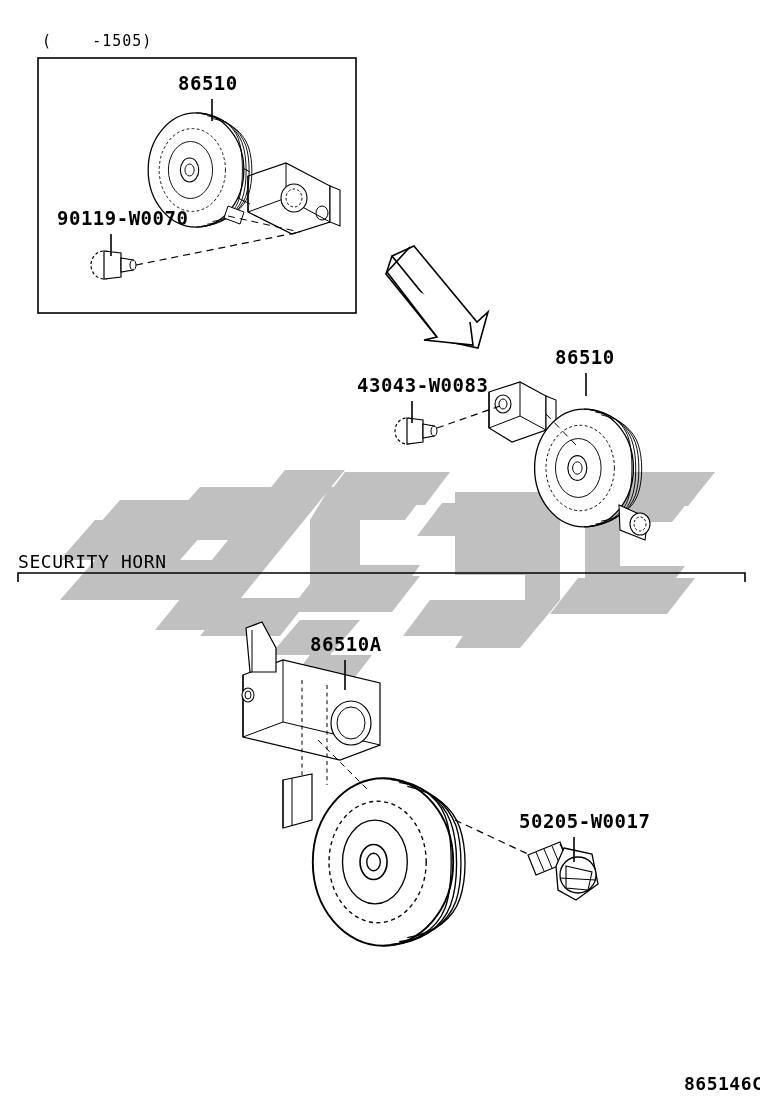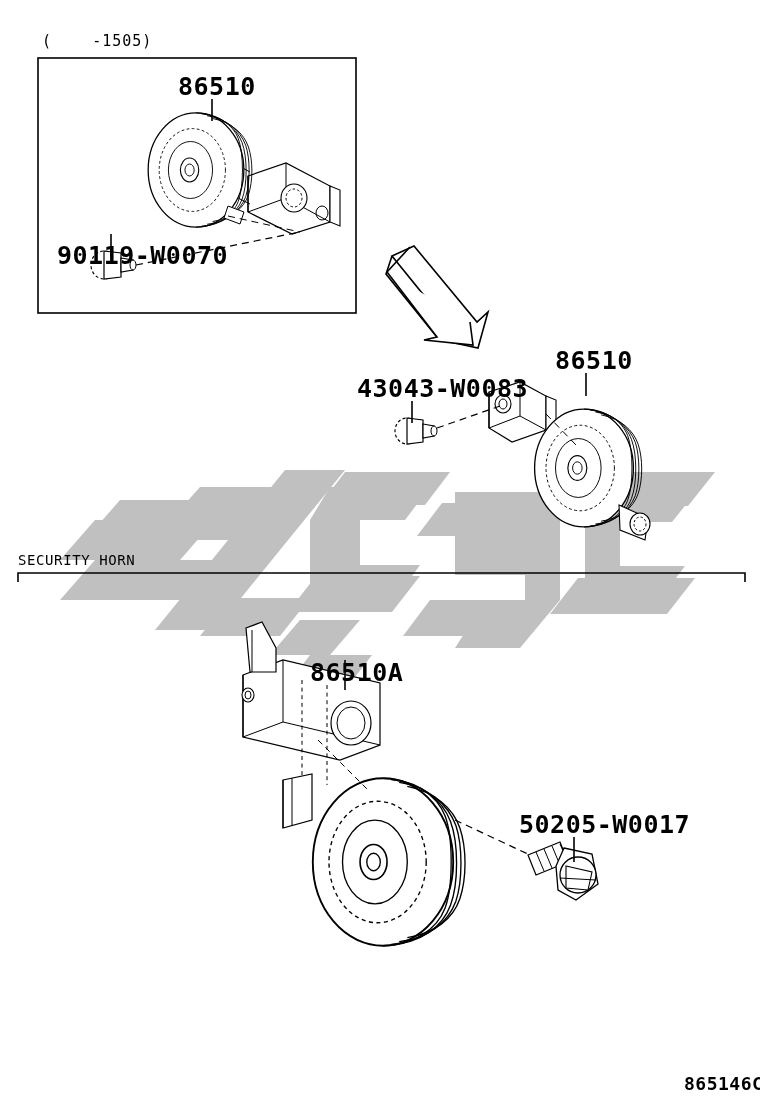--- a/index.html
+++ b/index.html
@@ -33,24 +33,24 @@
   }
   .lbl {
     position: absolute;
     font-family: "DejaVu Sans Mono", "Liberation Mono", monospace;
     font-weight: 700;
     color: #000000;
     white-space: pre;
     letter-spacing: 0.5px;
     line-height: 1;
   }
-  .lbl-part { font-size: 25px; }
+  .lbl-part { font-size: 19px; }
   .lbl-note { font-size: 15px; font-weight: 400; letter-spacing: 1px; }
   .lbl-section {
-    font-size: 14px;
+    font-size: 18px;
     font-weight: 400;
     letter-spacing: 0.6px;
   }
   .lbl-code {
     font-size: 18px;
     font-weight: 700;
     letter-spacing: 0.5px;
   }
 </style>
 </head>
@@ -229,27 +229,27 @@
     </g>
 
     <line x1="345" y1="660" x2="345" y2="690" stroke="#000" stroke-width="1.6"></line>
     <line x1="574" y1="837" x2="574" y2="862" stroke="#000" stroke-width="1.6"></line>
   </svg>
 
   <div class="lbl lbl-note" style="left:42px; top:34px;">(    -1505)</div>
 
   <div class="lbl lbl-part" style="left:178px; top:74px;">86510</div>
 
-  <div class="lbl lbl-part" style="left:57px; top:209px;margin-top:34px;">90119-W0070</div>
+  <div class="lbl lbl-part" style="left:57px; top:209px;">90119-W0070</div>
 
   <div class="lbl lbl-part" style="left:555px; top:348px;">86510</div>
 
   <div class="lbl lbl-part" style="left:357px; top:376px;">43043-W0083</div>
 
   <div class="lbl lbl-section" style="left:18px; top:553px;">SECURITY HORN</div>
 
-  <div class="lbl lbl-part" style="left:310px; top:635px;margin-top:25px;">86510A</div>
+  <div class="lbl lbl-part" style="left:310px; top:635px;">86510A</div>
 
   <div class="lbl lbl-part" style="left:519px; top:812px;">50205-W0017</div>
 
   <div class="lbl lbl-code" style="left:684px; top:1075px;">865146C</div>
 
 </div>
 
 </body></html>

